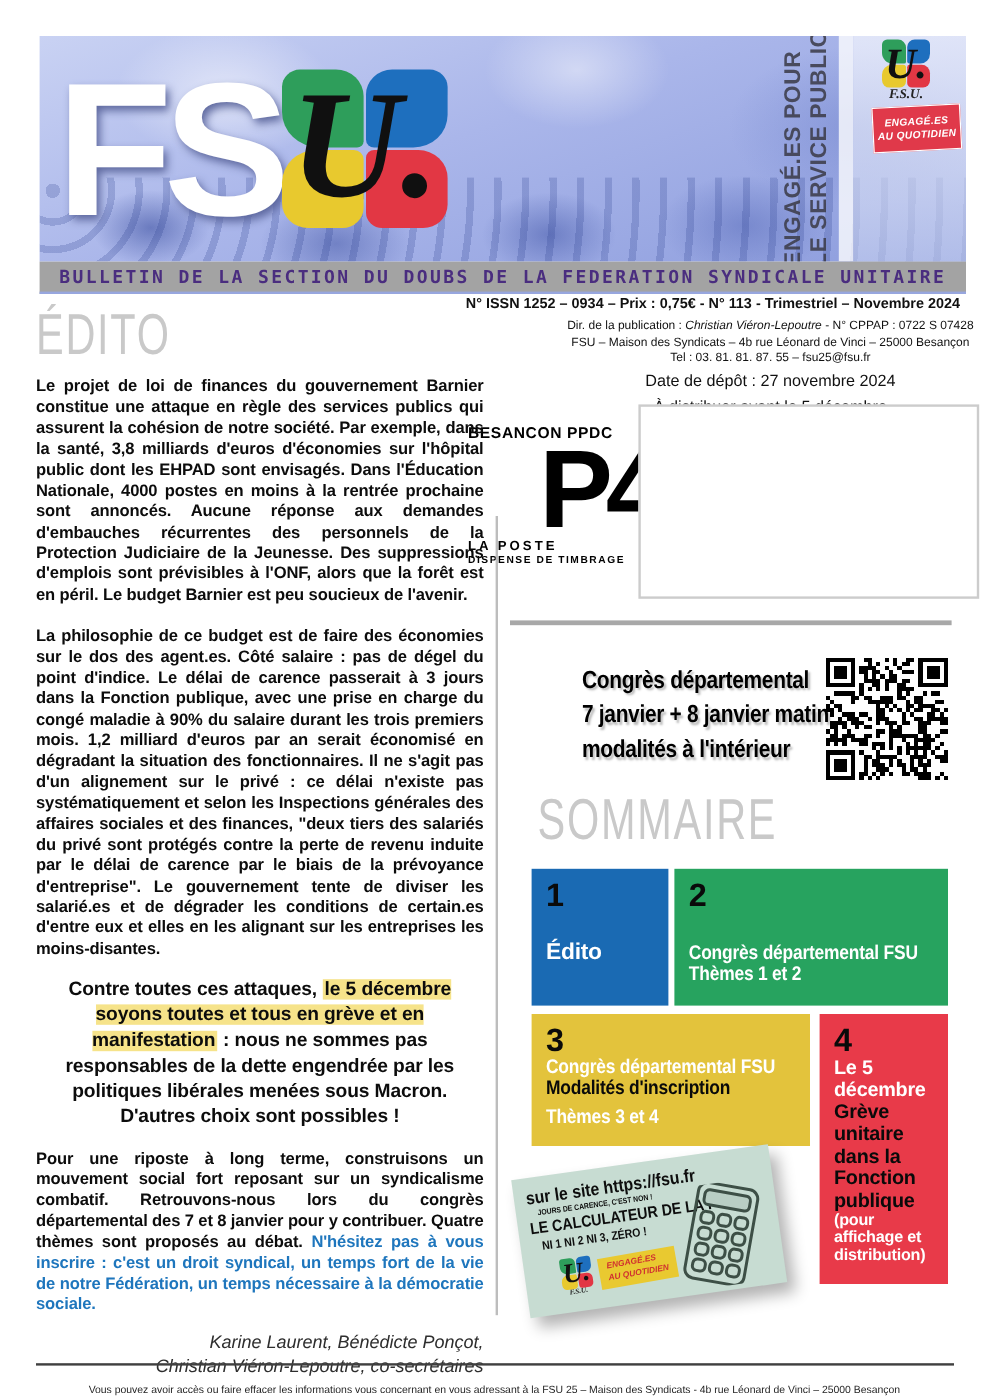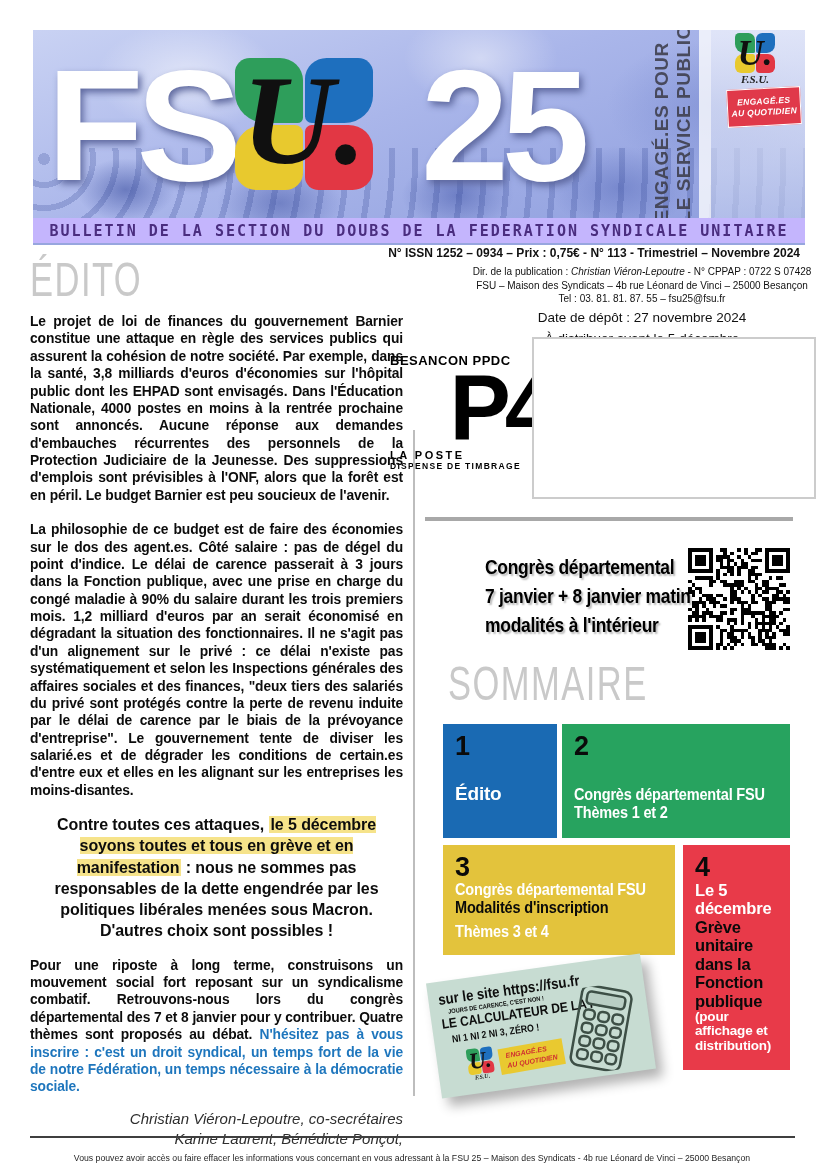--- a/index.html
+++ b/index.html
@@ -46,21 +46,21 @@
     display:flex;align-items:center;justify-content:center;}
   .vtext .inner{transform:rotate(-90deg);white-space:nowrap;font-weight:700;font-size:19px;
     color:#3d3d4b;opacity:.88;letter-spacing:.5px;line-height:1.15;text-align:left;}
   .fsu-label{position:absolute;left:698px;top:43px;width:48px;text-align:center;
     font-family:"Liberation Serif",serif;font-style:italic;font-weight:700;font-size:11px;color:#222;}
   .redbadge{position:absolute;left:694px;top:58px;width:72px;height:36px;background:#e0394a;
     border:1px solid #fff;transform:rotate(-3deg);display:flex;flex-direction:column;
     align-items:center;justify-content:center;color:#fff;font-style:italic;font-weight:700;
     font-size:8.5px;line-height:1.3;letter-spacing:.3px;}
 
-  .banner{position:absolute;left:33px;top:218px;width:772px;height:25px;background:#c4b5fd;
+  .banner{position:absolute;left:33px;top:218px;width:772px;height:25px;background:#a3a3a3;
     color:var(--banner_purple,#4a2d7f);font-family:"DejaVu Sans Mono",monospace;font-weight:700;
     font-size:15px;letter-spacing:2px;display:flex;align-items:center;justify-content:center;
     white-space:nowrap;border-bottom:2px solid #97a6de;}
   .issn{position:absolute;right:24px;top:246px;font-size:12px;font-weight:700;color:#111;}
 
   
   .pub{position:absolute;left:468px;top:265px;width:348px;text-align:center;font-size:10px;
        line-height:1.35;color:#111;}
   .pub .it{font-style:italic;}
   .pub .big{font-size:13.5px;margin-top:3px;}
@@ -144,21 +144,20 @@
     <div class="crowd"></div>
     <div class="lightband"></div>
     <div class="fsu-big fs">FS</div>
     <div class="ulogo ulogo-big">
       <div class="qg"></div>
       <div class="qb"></div>
       <div class="qy"></div>
       <div class="qr_"></div>
       <span class="uchar">U.</span>
     </div>
-    <div class="fsu-big n25">25</div>
     <div class="vtext">
       <div class="inner">
         <span>ENGAGÉ.ES POUR</span><br>
         <span>LE SERVICE PUBLIC</span>
       </div>
     </div>
     <div class="whitestrip"></div>
     <div class="ulogo ulogo-badge">
       <div class="qg"></div>
       <div class="qb"></div>
@@ -192,22 +191,22 @@
   </div>
   <div class="addrbox"></div>
 
   <div class="edito">
     <span class="col-title">ÉDITO</span>
     <p class="p1">Le projet de loi de finances du gouvernement Barnier constitue une attaque en règle des services publics qui assurent la cohésion de notre société. Par exemple, dans la santé, 3,8 milliards d'euros d'économies sur l'hôpital public dont les EHPAD sont envisagés. Dans l'Éducation Nationale, 4000 postes en moins à la rentrée prochaine sont annoncés. Aucune réponse aux demandes d'embauches récurrentes des personnels de la Protection Judiciaire de la Jeunesse. Des suppressions d'emplois sont prévisibles à l'ONF, alors que la forêt est en péril. Le budget Barnier est peu soucieux de l'avenir.</p>
     <p class="p2">La philosophie de ce budget est de faire des économies sur le dos des agent.es. Côté salaire : pas de dégel du point d'indice. Le délai de carence passerait à 3 jours dans la Fonction publique, avec une prise en charge du congé maladie à 90% du salaire durant les trois premiers mois. 1,2 milliard d'euros par an serait économisé en dégradant la situation des fonctionnaires. Il ne s'agit pas d'un alignement sur le privé : ce délai n'existe pas systématiquement et selon les Inspections générales des affaires sociales et des finances, "deux tiers des salariés du privé sont protégés contre la perte de revenu induite par le délai de carence par le biais de la prévoyance d'entreprise". Le gouvernement tente de diviser les salarié.es et de dégrader les conditions de certain.es d'entre eux et elles en les alignant sur les entreprises les moins-disantes.</p>
     <p class="cta"><span>Contre toutes ces attaques, </span><mark>le 5 décembre soyons toutes et tous en grève et en manifestation</mark><span> : nous ne sommes pas responsables de la dette engendrée par les politiques libérales menées sous Macron. D'autres choix sont possibles !</span></p>
     <p class="p3"><span>Pour une riposte à long terme, construisons un mouvement social fort reposant sur un syndicalisme combatif. Retrouvons-nous lors du congrès départemental des 7 et 8 janvier pour y contribuer. Quatre thèmes sont proposés au débat. </span><span class="blue">N'hésitez pas à vous inscrire : c'est un droit syndical, un temps fort de la vie de notre Fédération, un temps nécessaire à la démocratie sociale.</span></p>
     <div class="sig">
+      <span>Karine Laurent, Bénédicte Ponçot,</span>
       <span>Christian Viéron-Lepoutre, co-secrétaires</span>
-      <span>Karine Laurent, Bénédicte Ponçot,</span>
     </div>
   </div>
 
   <div class="vline"></div>
   <div class="graybar"></div>
 
   <div class="congres">
     <div class="cl-line">Congrès départemental</div>
     <div class="cl-line">7 janvier + 8 janvier matin</div>
     <div class="cl-line">modalités à l'intérieur</div>

